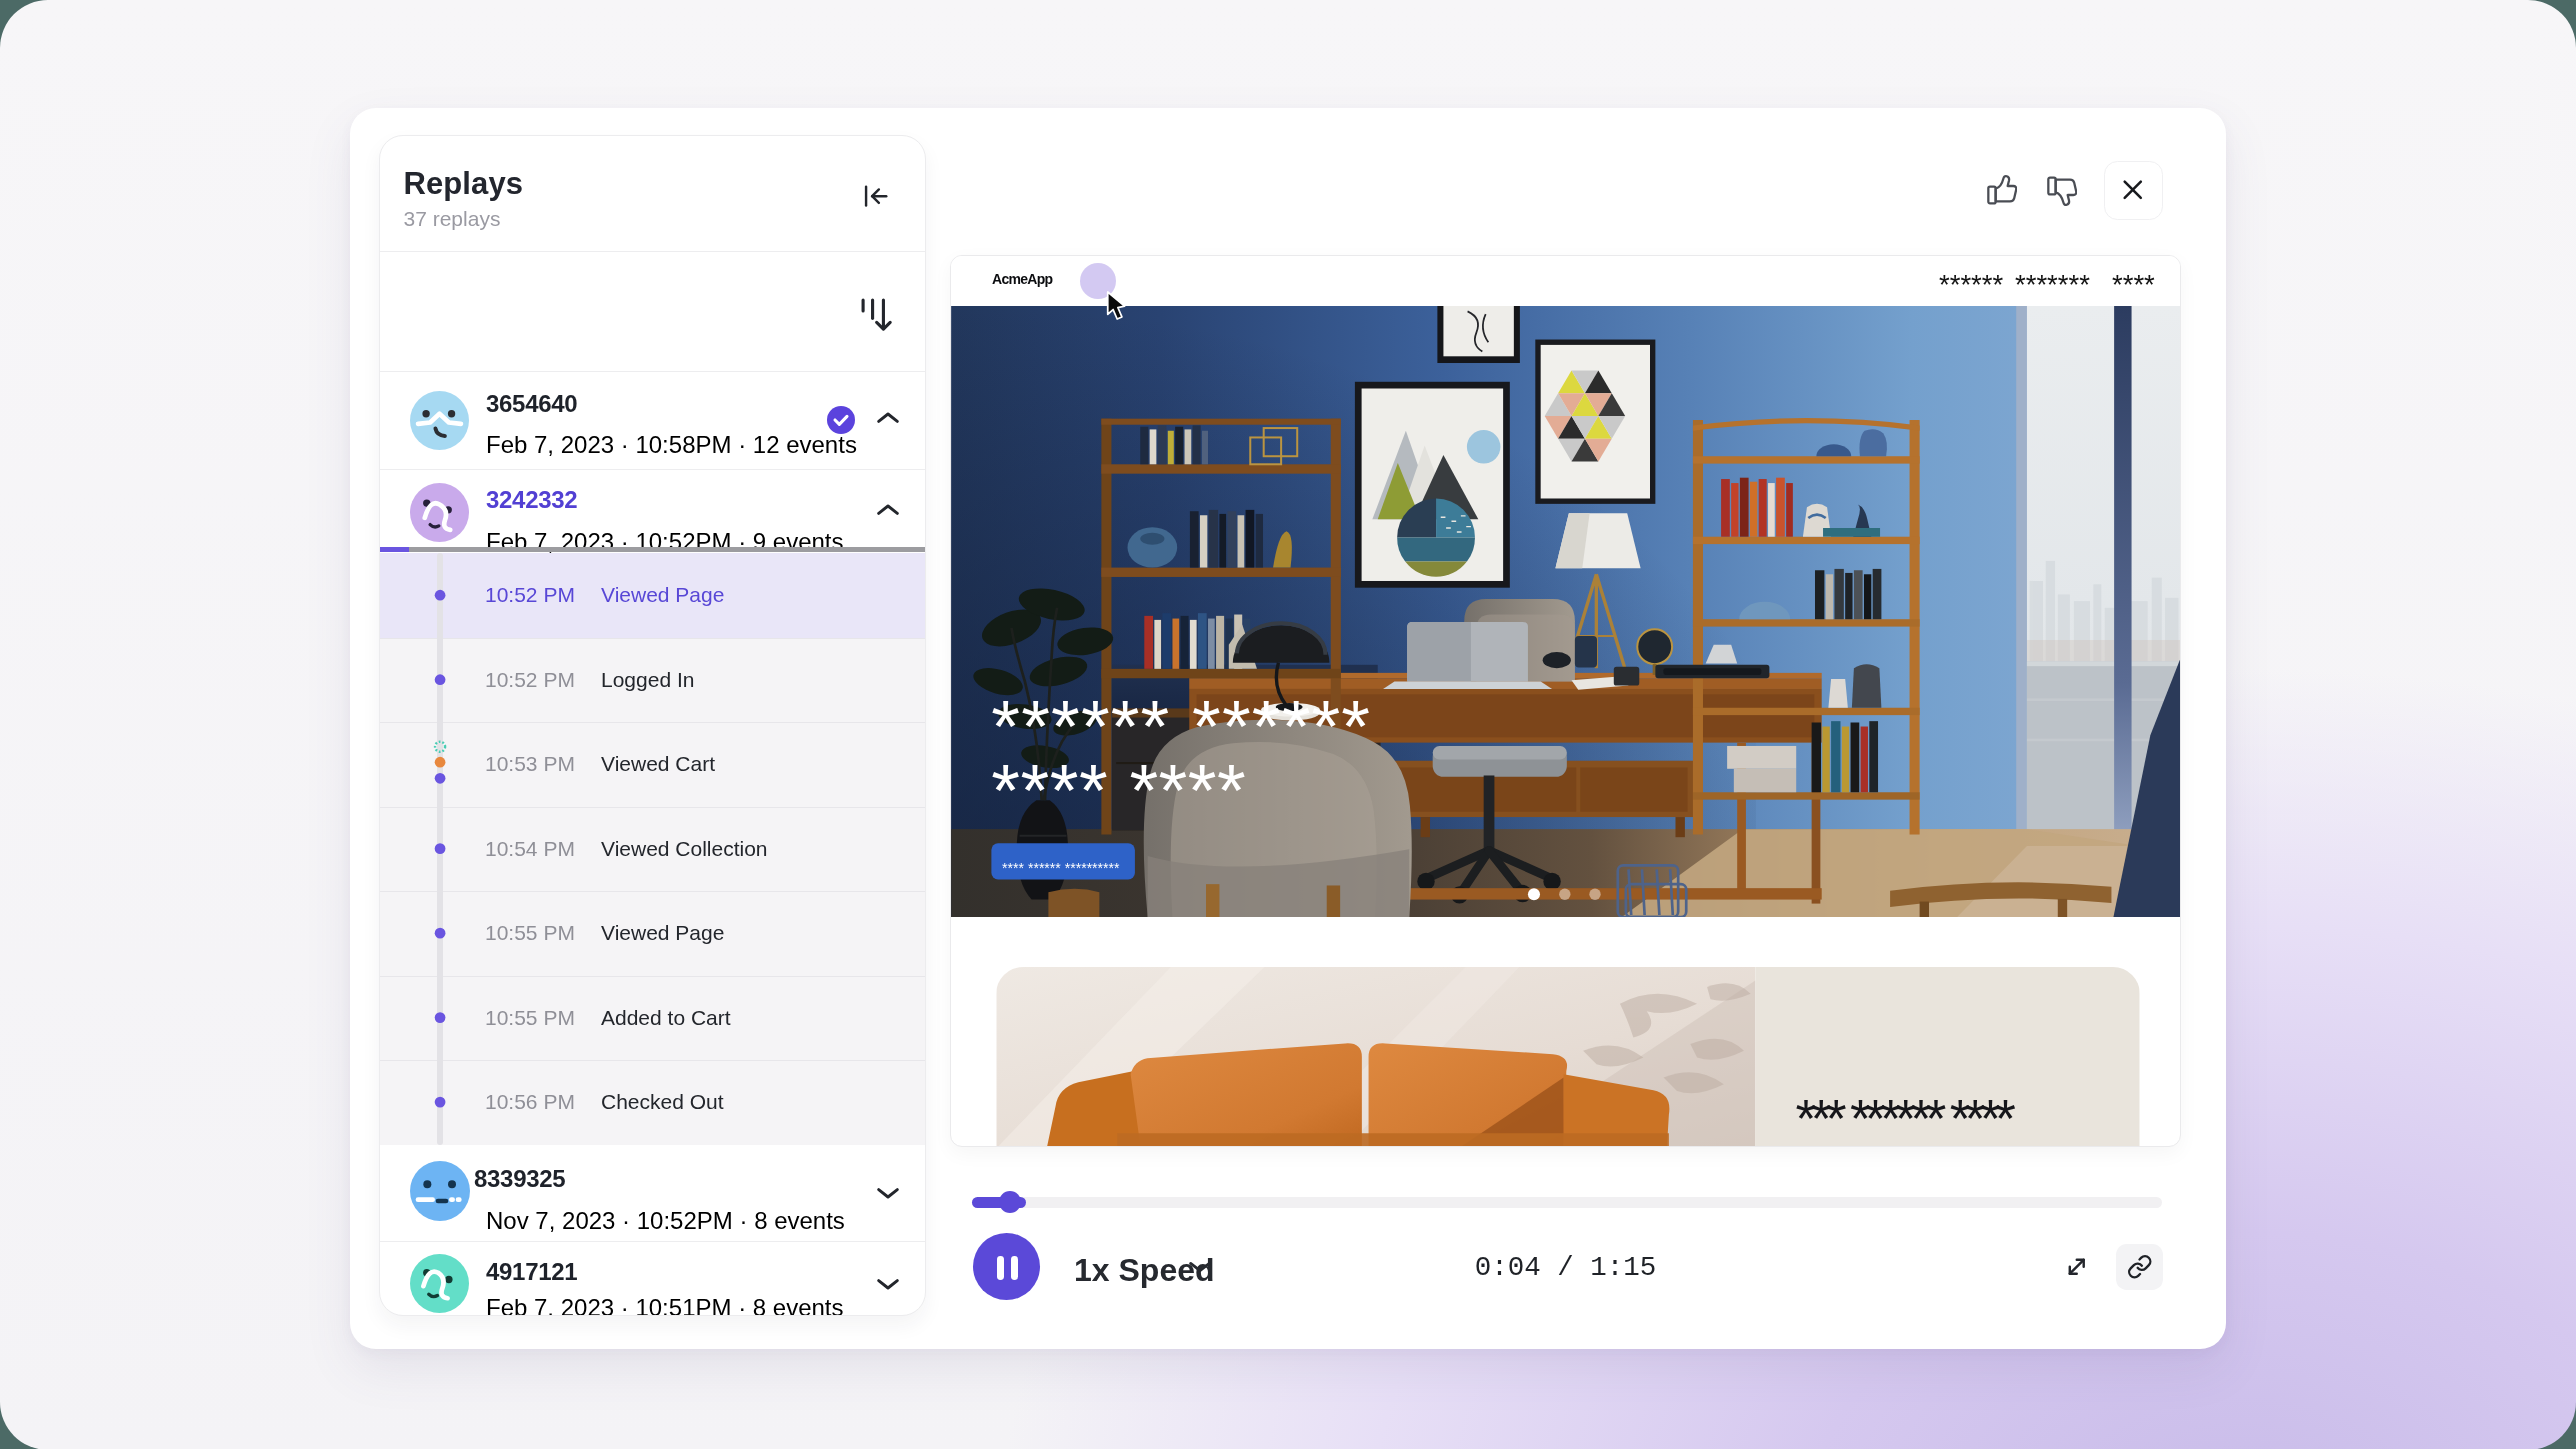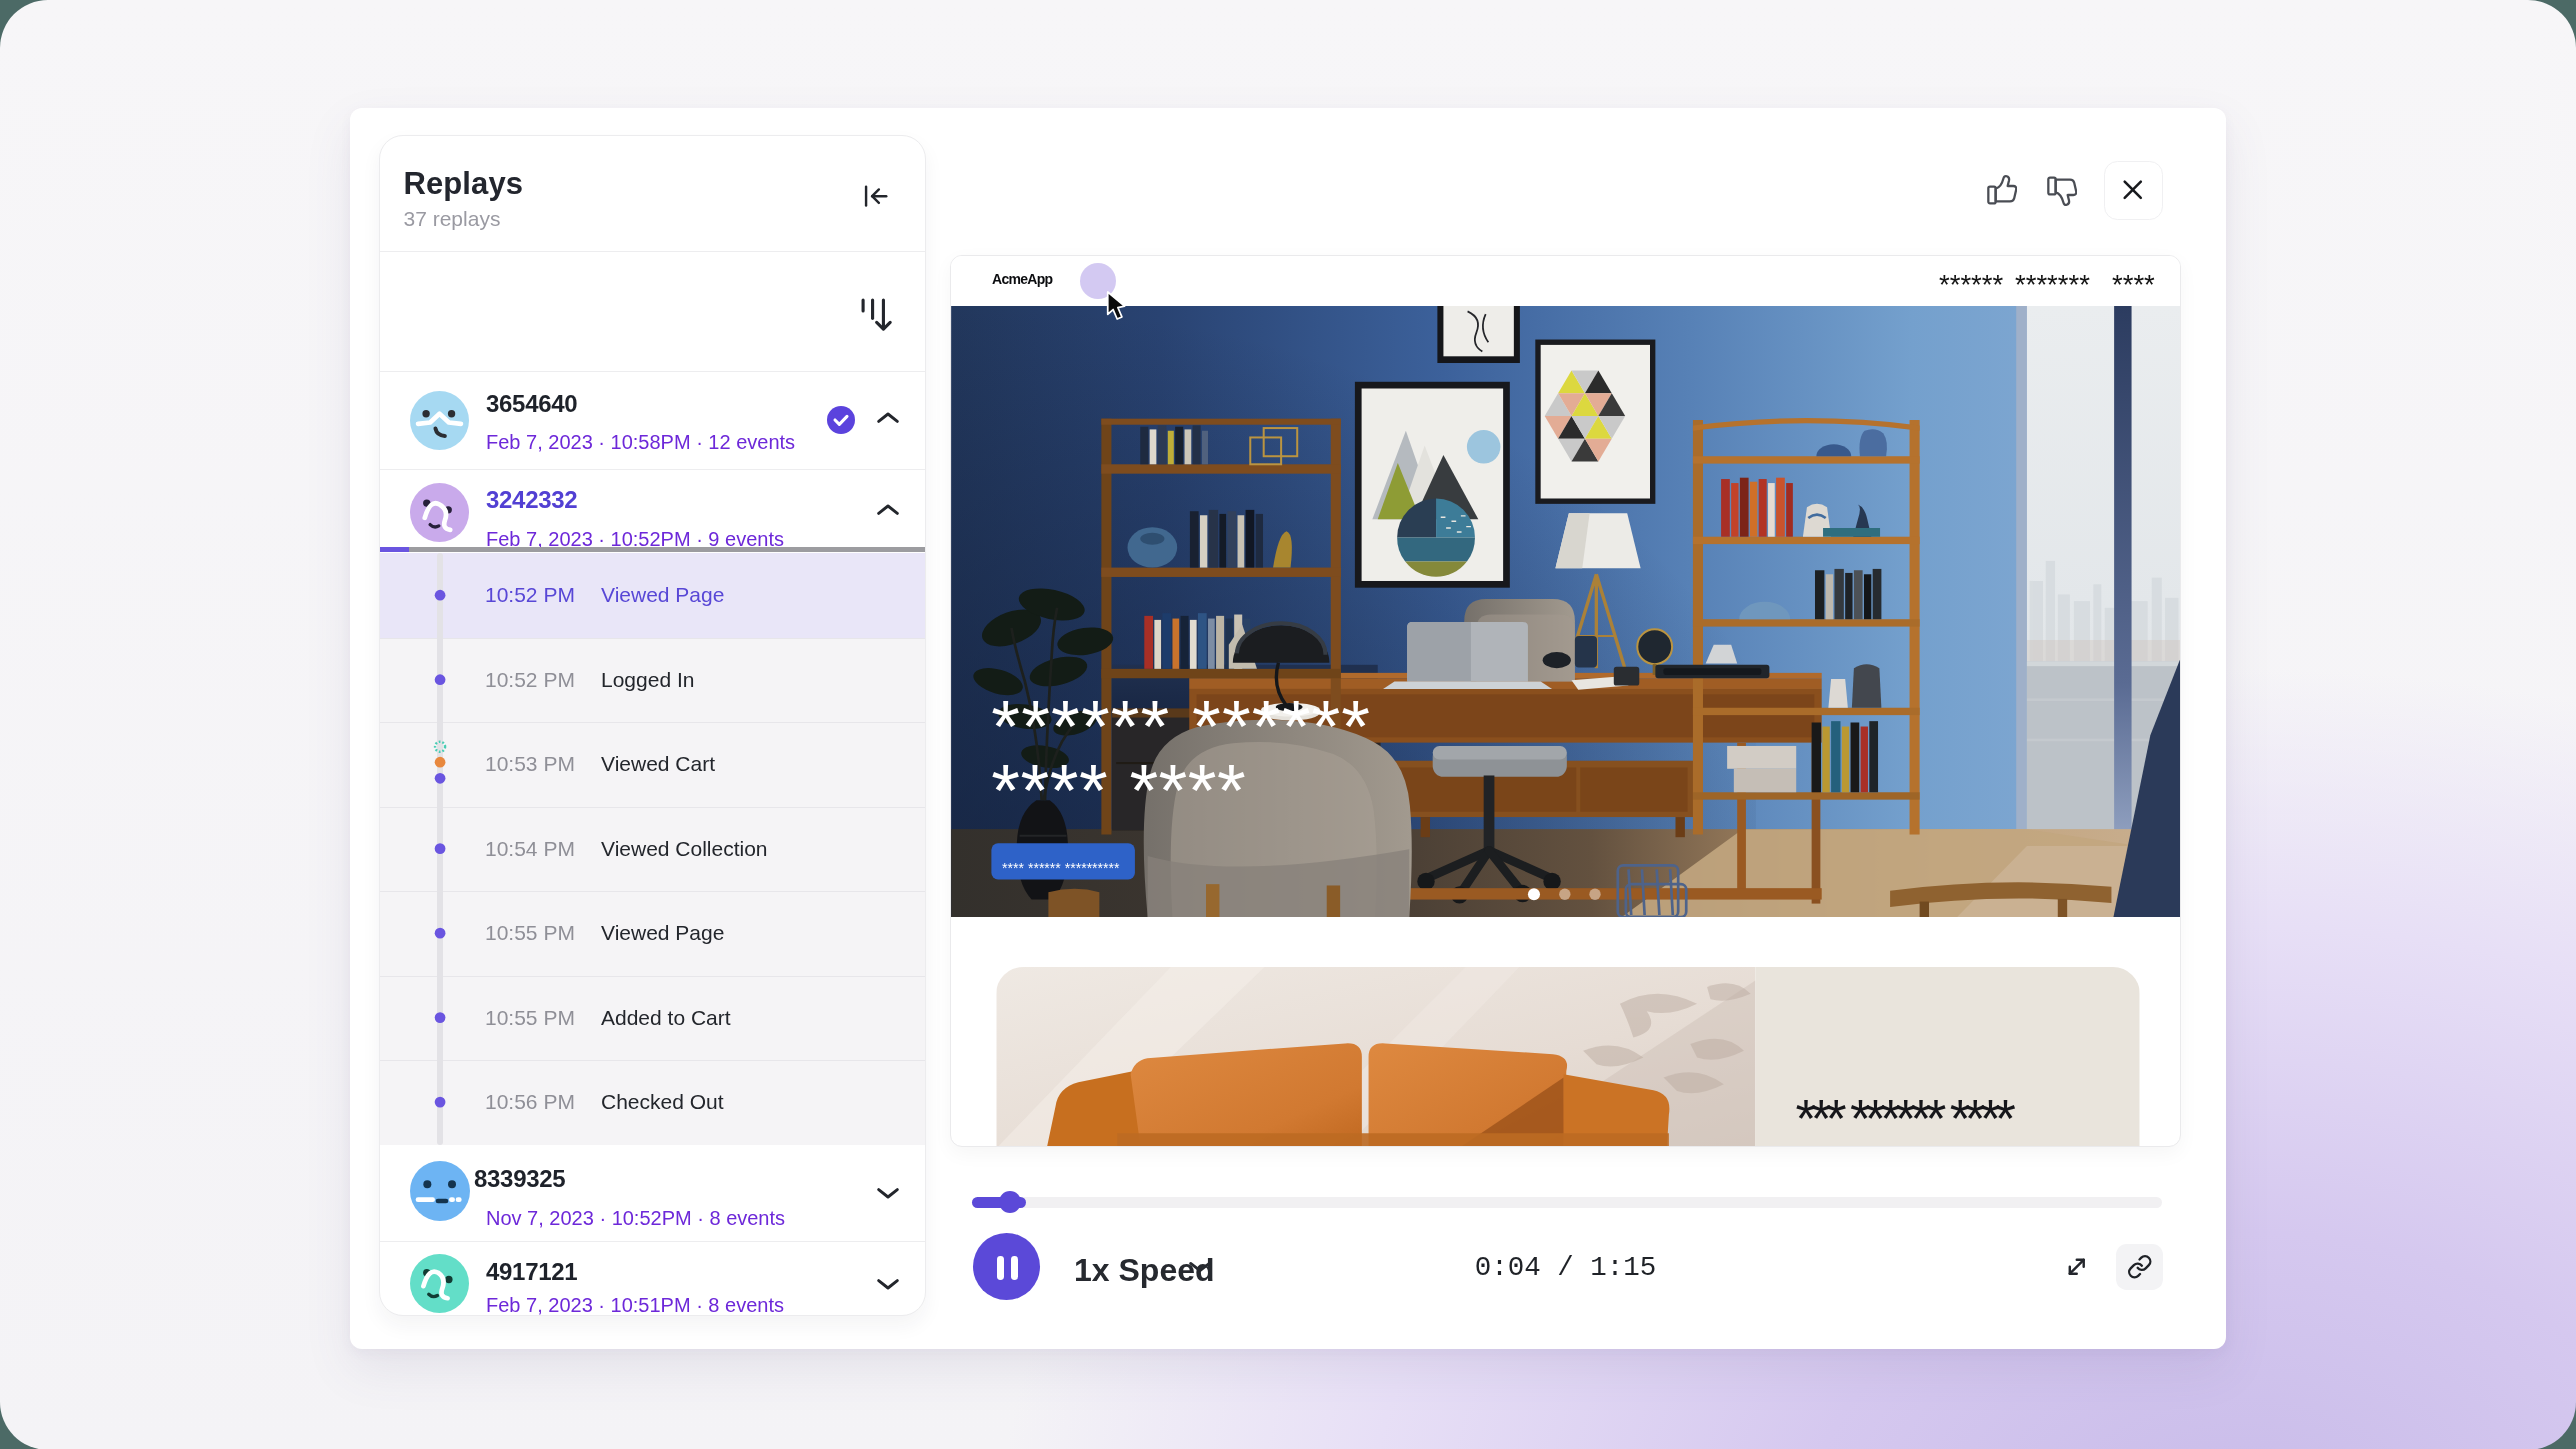--- a/index.html
+++ b/index.html
@@ -4,30 +4,30 @@
 <style>
   * { margin:0; padding:0; box-sizing:border-box; }
   html,body { width:2576px; height:1450px; overflow:hidden; }
   body { background:#4c6a66; font-family:"Liberation Sans", sans-serif; }
   .page { position:absolute; left:0; top:0; width:2576px; height:1450px; border-radius:48px; overflow:hidden;
     background:
       radial-gradient(1677px 1174px at 87% 106%, #c8bbe9 0%, #d5c8ef 26%, #e7dff6 52%, rgba(246,245,247,0) 74%),
       linear-gradient(180deg, #f7f6f8 0%, #f4f3f6 100%);
   }
   .card { position:absolute; left:350px; top:108px; width:1876px; height:1241px; background:#ffffff;
-    border-radius:12px; box-shadow:0 20px 47px rgba(90,80,130,0.10), 0 4px 12px rgba(90,80,130,0.05); }
+    border-radius:26px; box-shadow:0 20px 47px rgba(90,80,130,0.10), 0 4px 12px rgba(90,80,130,0.05); }
   .sidebar { position:absolute; left:29px; top:27px; width:547px; height:1181px; background:#fff;
     border:1.3px solid #ececee; border-radius:24px; box-shadow:0 9.4px 20px rgba(40,40,60,0.05); overflow:hidden; }
   .sb-title { position:absolute; left:23.5px; top:29.5px; font-size:31px; font-weight:700; color:#23262e; letter-spacing:0.1px; }
   .sb-sub { position:absolute; left:23.5px; top:71px; font-size:21px; color:#9a9aa2; }
   .divider { position:absolute; left:0; width:547px; height:1.3px; background:#ededef; }
   .search { position:absolute; left:21.5px; top:149px; width:431px; height:59px; background:#f3f2f4; border-radius:29.5px; }
   .search-ph { position:absolute; left:56px; top:17.4px; font-size:22px; color:#9b9ba3; }
   .row-title { font-size:24px; font-weight:700; color:#1e222a; letter-spacing:-0.3px; }
-  .row-sub { font-size:20px; color:#6d28d9; margin-top:6px; }
+  .row-sub { font-size:24px; color:#000000; margin-top:6px; }
   .events { position:absolute; left:0; top:417px; width:547px; height:592px; background:#f5f4f6; }
   .evrow { position:absolute; left:0; width:547px; height:85px; }
   .evrow.hl { background:#e9e6f8; }
   .ev-time { position:absolute; left:105px; font-size:21px; color:#8f8f97; }
   .ev-name { position:absolute; left:221px; font-size:21px; color:#23262c; }
   .evrow.hl .ev-time, .evrow.hl .ev-name { color:#5847d6; }
   .evsep { position:absolute; left:0; width:547px; height:0.7px; background:#e7e6ea; }
   .viewport { position:absolute; left:600px; top:147px; width:1231px; height:892px; background:#fff;
     border:1.3px solid #eaeaec; border-radius:12px; overflow:hidden; box-shadow:0 6.7px 20px rgba(0,0,0,0.04); }
   .vp-topbar { position:absolute; left:0; top:0; width:1231px; height:50px; background:#fff; }

